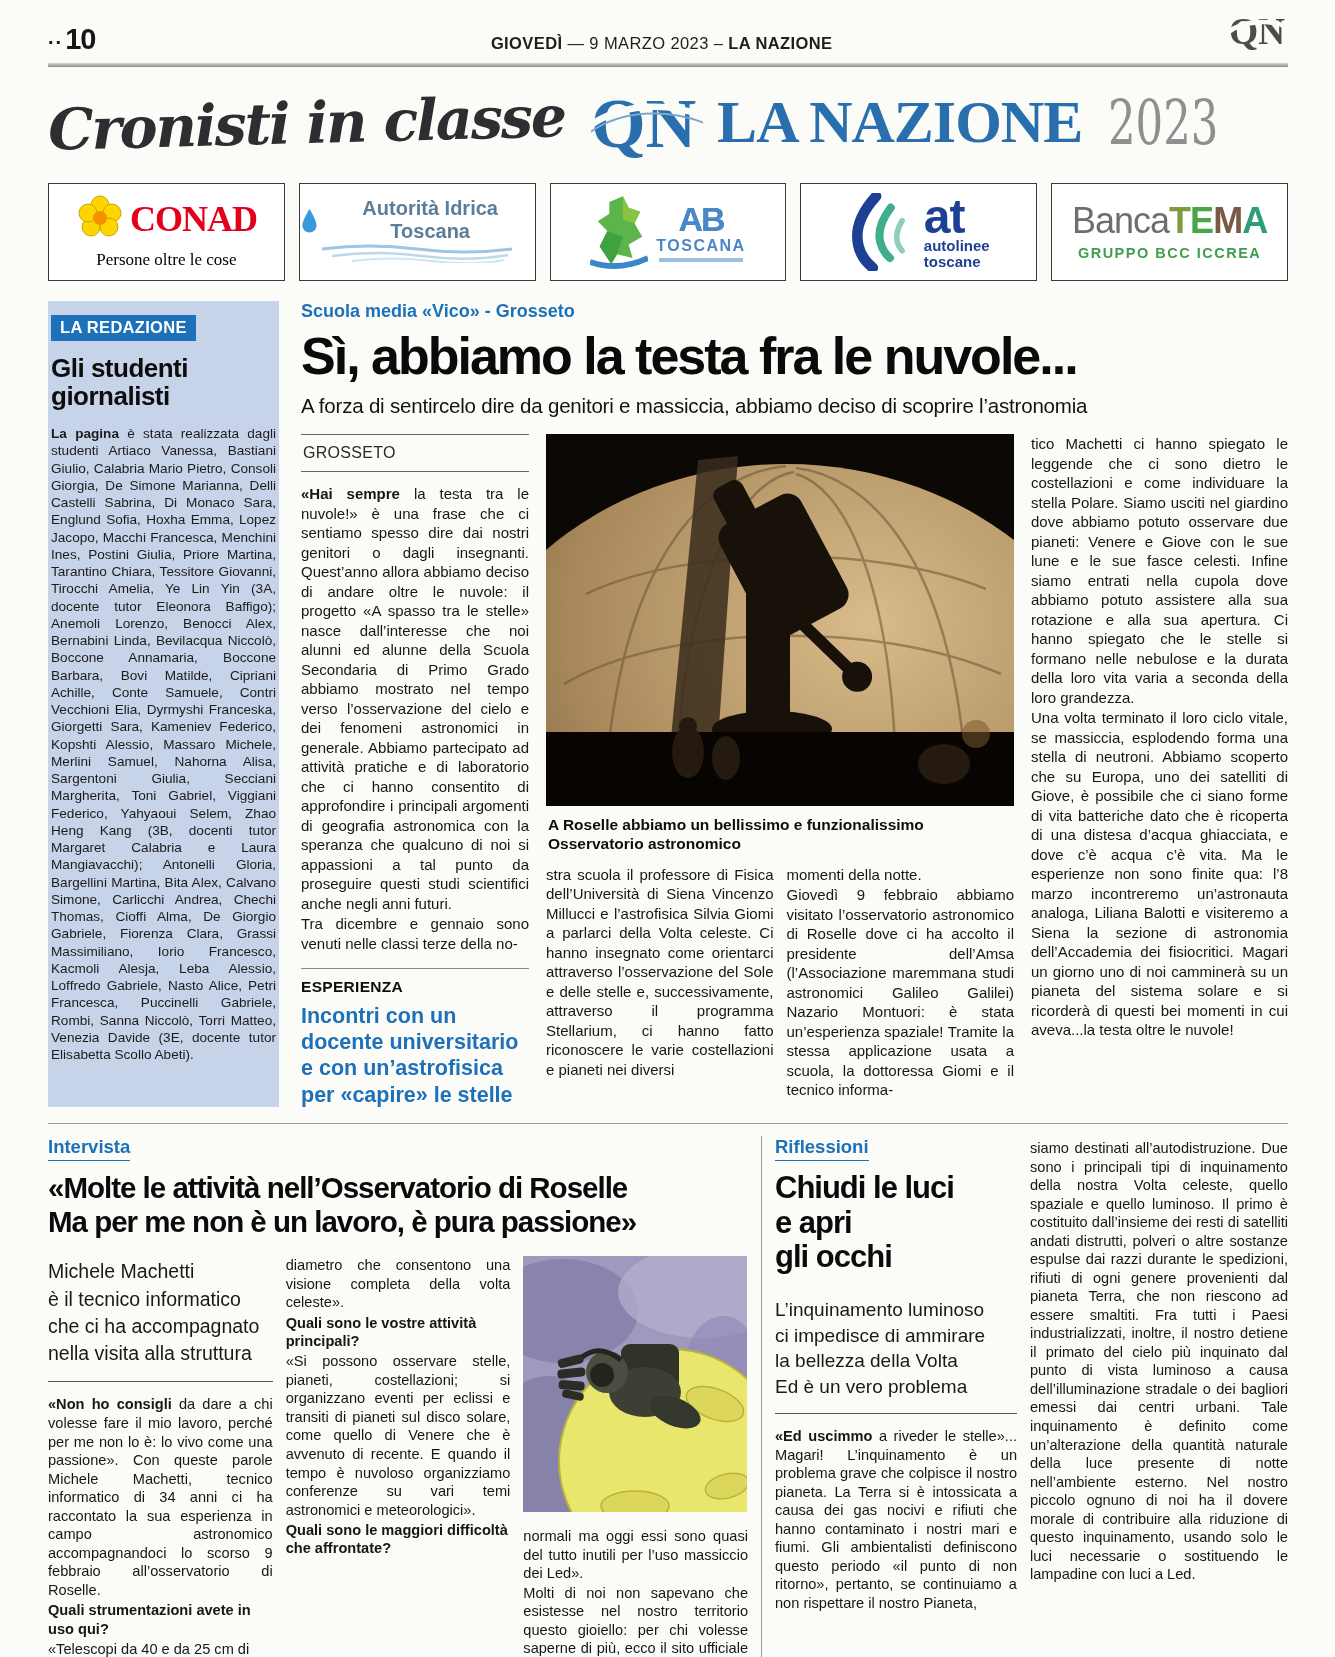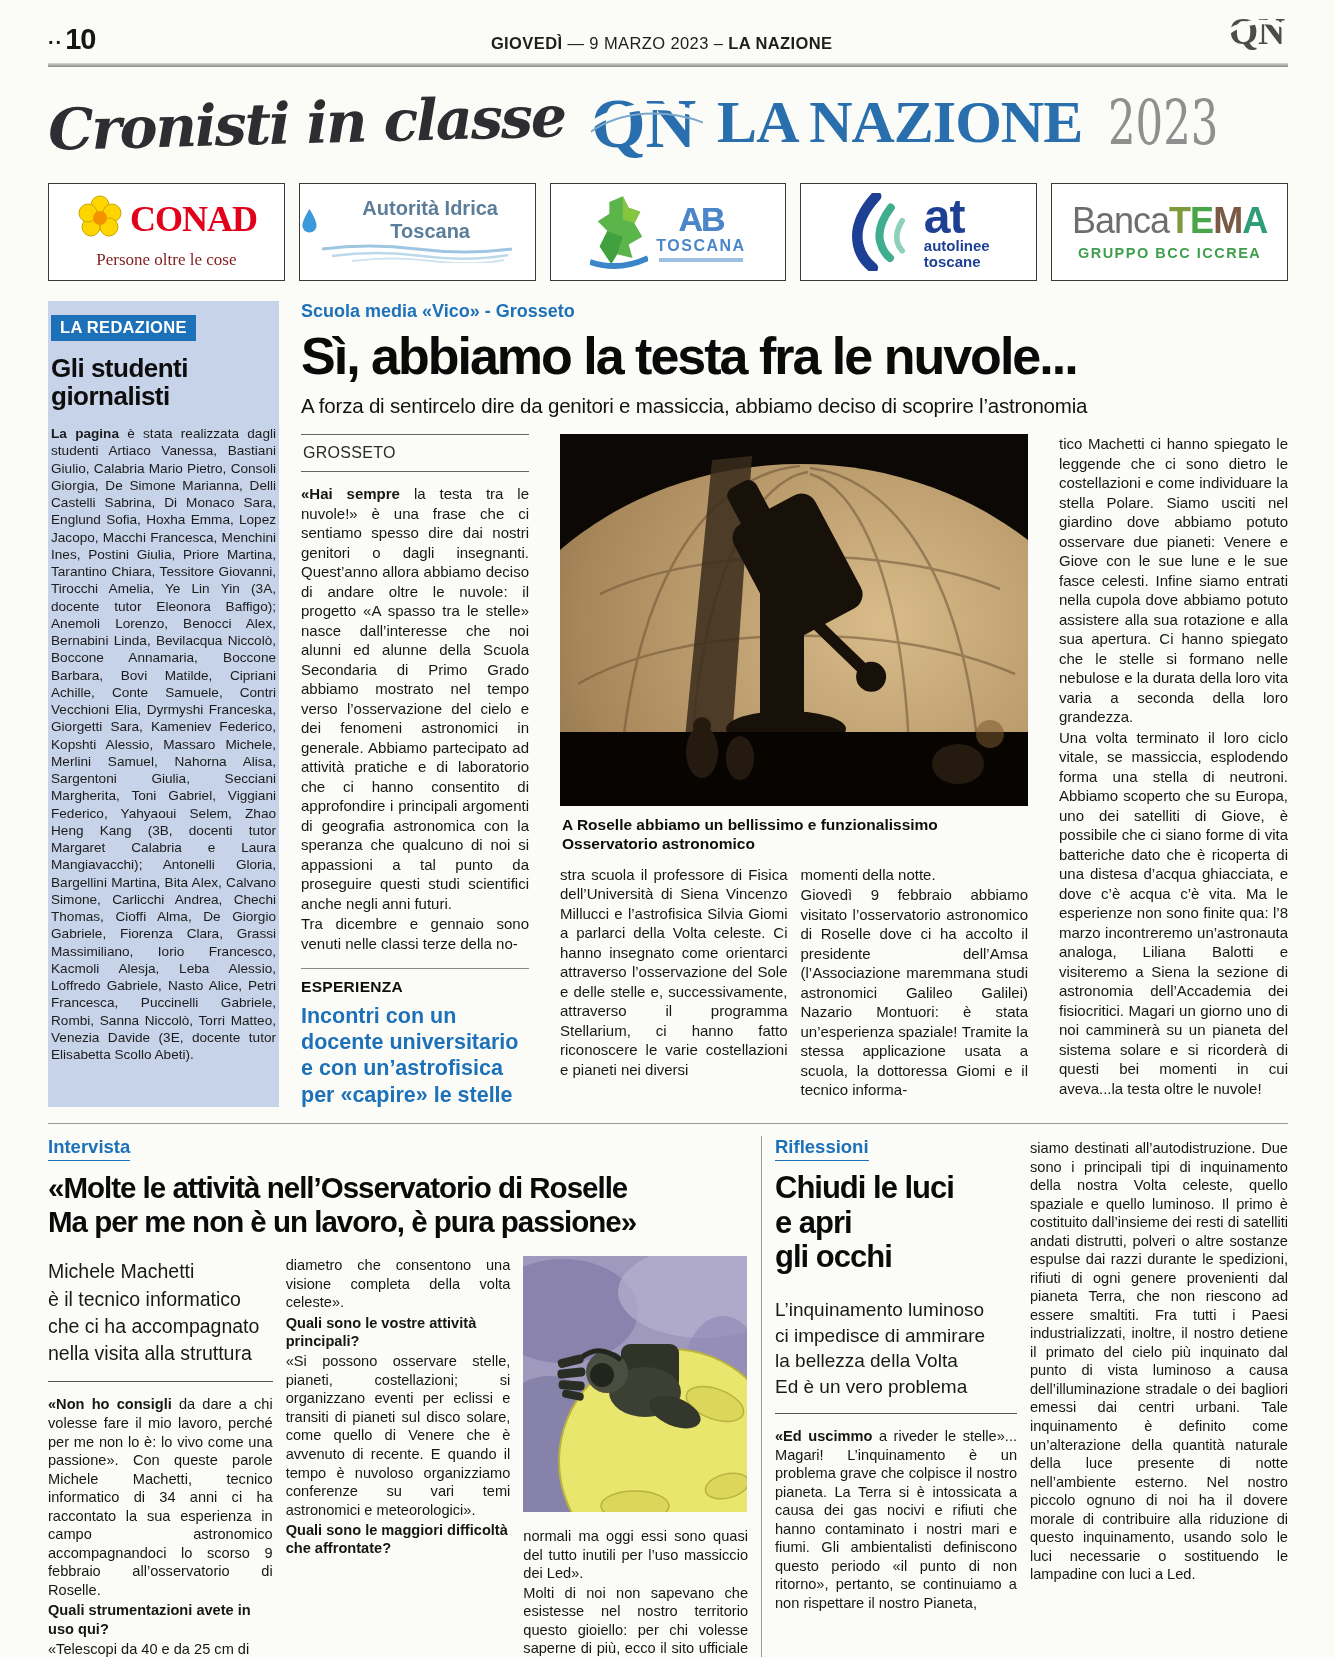--- a/index.html
+++ b/index.html
@@ -21,21 +21,21 @@
             letter-spacing:-1px;white-space:nowrap;margin-left:-12px;}
   .mh-year{font-family:"DejaVu Serif",serif;font-size:62px;color:#8f8f8f;transform:scaleX(.7);
            transform-origin:left center;white-space:nowrap;}
   
   .sponsors{display:flex;gap:14px;margin-bottom:20px;}
   .sp-box{flex:1;height:96px;border:1.5px solid #3a3a3a;background:#fff;display:flex;
           align-items:center;justify-content:center;overflow:hidden;}
   .conad-inner{text-align:center;}
   .conad-row{display:flex;align-items:center;justify-content:flex-start;gap:6px;}
   .conad-name{color:#e2001a;font-weight:900;font-size:36px;letter-spacing:-1px;font-family:"Liberation Serif",serif;}
-  .conad-tag{font-family:"Liberation Serif",serif;font-size:17px;color:#7f1d1d;margin-top:7px;}
+  .conad-tag{font-family:"Liberation Serif",serif;font-size:17px;color:#000000;margin-top:7px;}
   .ait-inner{text-align:center;}
   .ait-row{display:flex;align-items:center;gap:7px;justify-content:space-between;}
   .ait-name{font-size:20px;font-weight:700;color:#5b7d99;}
   .abt-inner{display:flex;align-items:center;gap:8px;}
   .abt-text{text-align:center;color:#4a86c8;line-height:1;}
   .abt-ab{font-size:34px;font-weight:900;letter-spacing:-2px;
           background:repeating-linear-gradient(#4a86c8 0 4px,#9cc0e4 4px 6px);
           -webkit-background-clip:text;background-clip:text;}
   .abt-name{font-size:16px;font-weight:700;letter-spacing:1.5px;margin-top:2px;}
   .abt-sub{height:4px;width:84px;background:#9cc0e4;margin:4px auto 0;}
@@ -55,21 +55,21 @@
   .content{display:flex;gap:14px;height:806px;overflow:hidden;}
   .sidebar{width:231px;flex:none;background:#c7d3e8;padding:14px 3px;box-sizing:border-box;overflow:hidden;}
   .red-label{display:inline-block;background:#1d71b8;color:#fff;font-weight:800;font-size:16.5px;
              padding:3px 9px 4px;letter-spacing:.3px;}
   .sidebar h2{font-size:26px;line-height:1.08;margin:13px 0 15px;letter-spacing:-.5px;color:#0d0d0d;}
   .sidebar p{font-size:13.6px;line-height:1.27;text-align:justify;margin:0;color:#1c1c1c;}
   .main{flex:1;min-width:0;margin-left:8px;}
   .kicker{color:#1d71b8;font-weight:700;font-size:18px;margin:0 0 8px;}
   .headline{font-size:52px;font-weight:800;letter-spacing:-2px;line-height:1;margin:0 0 12px;color:#0a0a0a;}
   .subhead{font-size:20.5px;margin:0 0 16px;color:#121212;letter-spacing:-.2px;}
-  .cols{display:flex;gap:31px;}
+  .cols{display:flex;gap:17px;}
   .col1{width:228px;flex:none;}
   .colmid{width:468px;flex:none;}
   .col4{flex:1;min-width:0;}
   .grosseto{border-top:1px solid #666;border-bottom:1px solid #666;font-size:16px;letter-spacing:.3px;
             padding:9px 2px;margin-bottom:12px;color:#2a2a2a;}
   p.body{font-size:15px;line-height:1.3;text-align:justify;margin:0;hyphens:auto;}
   p.body + p.body{margin-top:1px;}
   .photo{height:372px;background:#0c0805;}
   .photo svg{display:block;}
   .caption{font-weight:700;font-size:15.5px;line-height:1.25;padding:9px 2px 11px;color:#0e0e0e;}

